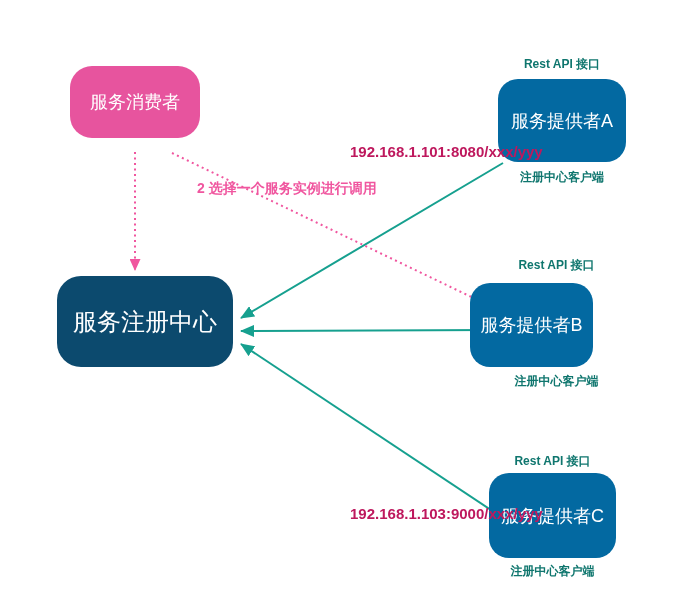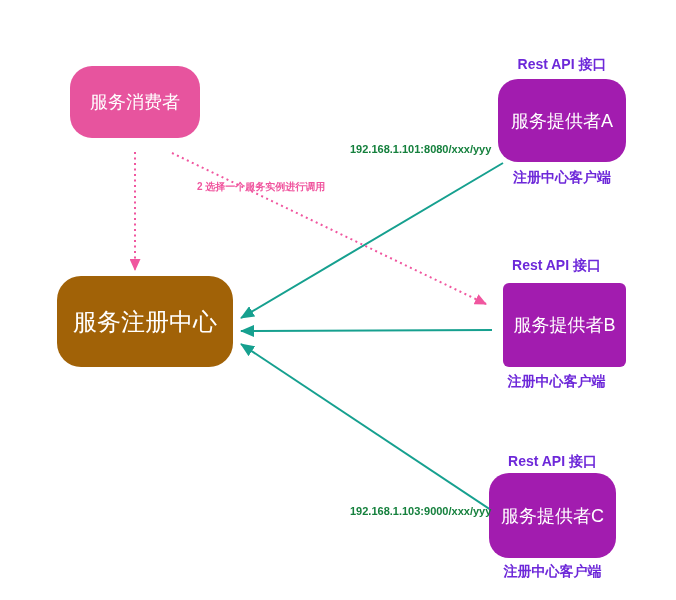--- a/index.html
+++ b/index.html
@@ -25,52 +25,52 @@
     text-align: center;
   }
   .node-consumer {
     left: 70px; top: 66px; width: 130px; height: 72px;
     background: #e7549e;
     border-radius: 22px;
     font-size: 18px; font-weight: 500;
   }
   .node-registry {
     left: 57px; top: 276px; width: 176px; height: 91px;
-    background: #a16207;
+    background: #0c4a6e;
     border-radius: 24px;
     font-size: 24px; font-weight: 500;
   }
   .node-provider {
-    background: #a21caf;
+    background: #0369a1;
     border-radius: 20px;
     font-size: 18px; font-weight: 500;
   }
   .node-provider-a { left: 498px; top: 79px;  width: 128px; height: 83px; }
-  .node-provider-b { left: 503px; top: 283px; width: 123px; height: 84px; border-radius: 6px; }
+  .node-provider-b { left: 470px; top: 283px; width: 123px; height: 84px; }
   .node-provider-c { left: 489px; top: 473px; width: 127px; height: 85px; justify-content: center; }
 
   .red-label {
     position: absolute;
-    color: #6d28d9;
-    font-size: 14px;
+    color: #0f766e;
+    font-size: 12px;
     font-weight: bold;
     text-align: center;
     white-space: nowrap;
   }
   .endpoint-label {
     position: absolute;
-    color: #15803d;
-    font-size: 11px;
+    color: #be185d;
+    font-size: 15px;
     font-weight: bold;
     white-space: nowrap;
   }
   .pink-note {
     position: absolute;
     color: #f0569f;
-    font-size: 10px;
+    font-size: 14px;
     font-weight: bold;
     white-space: nowrap;
   }
   svg.arrow-layer {
     position: absolute;
     left: 0; top: 0;
     width: 676px; height: 600px;
     pointer-events: none;
   }
 </style>

